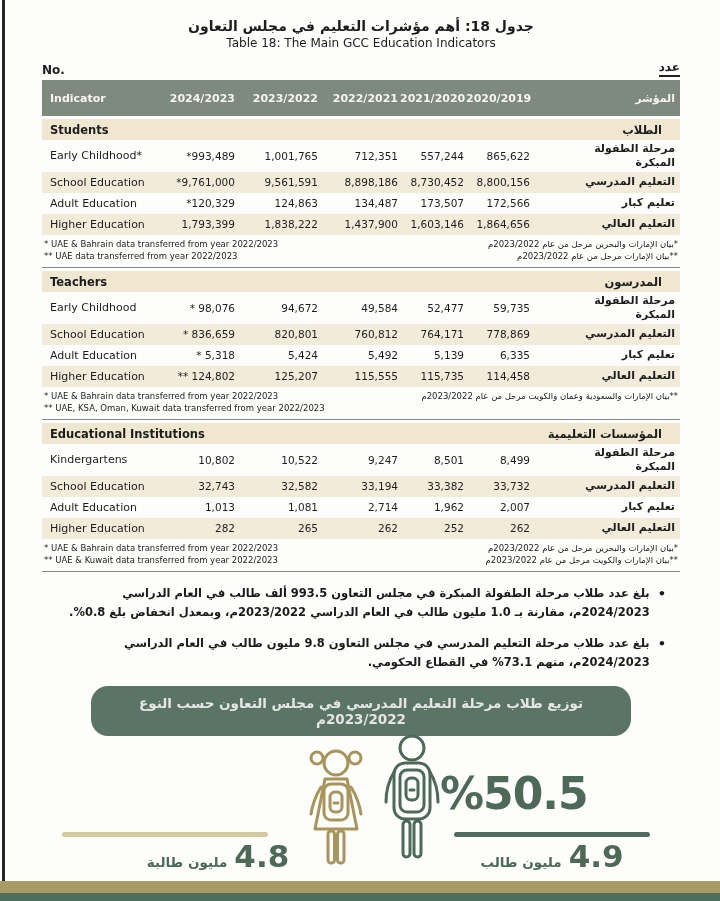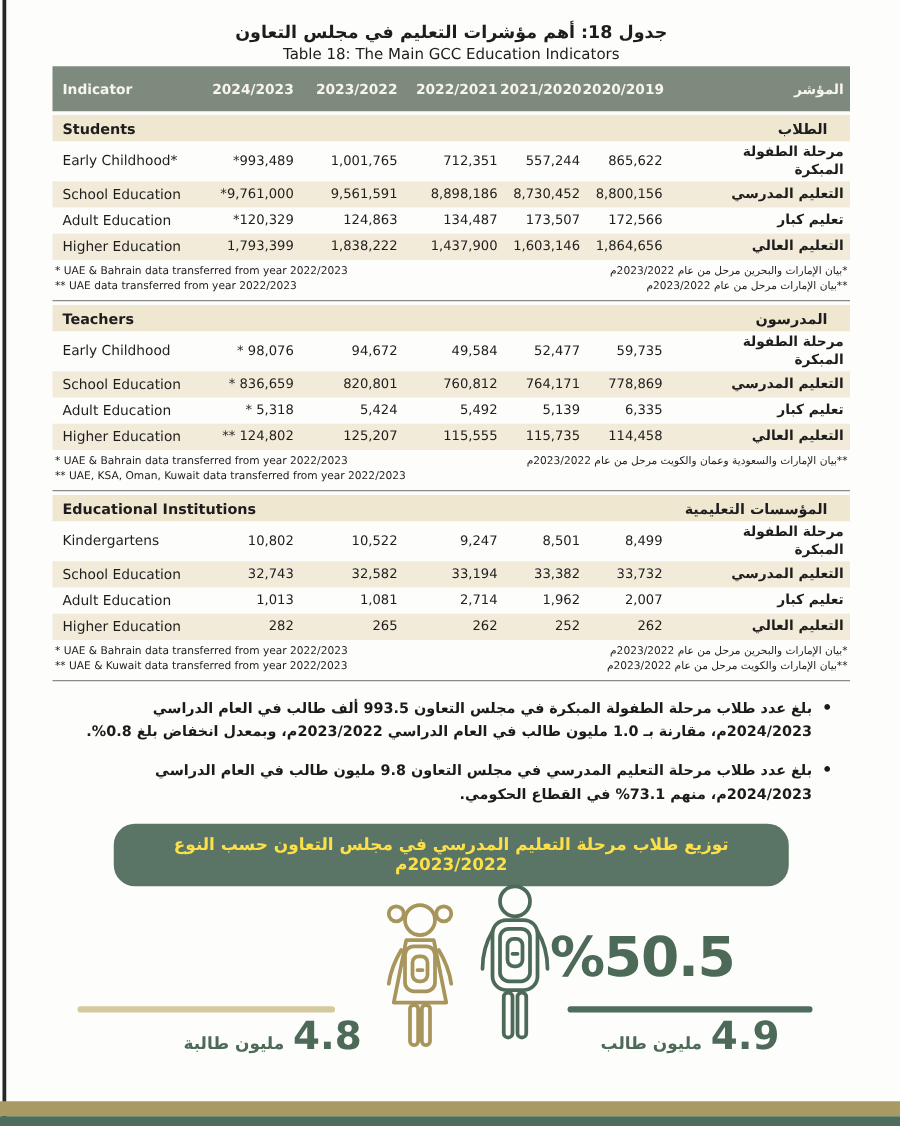--- a/index.html
+++ b/index.html
@@ -38,21 +38,21 @@
   .fn-en { font-size:8.5px; color:#222; line-height:1.5; }
   .fn-ar { font-size:8.5px; color:#222; text-align:right; direction:rtl; max-width:300px; line-height:1.45; }
 
   
   .bullets { direction:rtl; margin-top:12px; padding-right:14px; }
   .bullet { display:flex; gap:8px; font-size:11.5px; font-weight:bold; line-height:1.65;
     margin-bottom:12px; color:#1b1b1b; }
   .bullet .dot { font-size:13px; line-height:1.5; }
 
   
-  .banner { margin:14px auto 0 auto; width:540px; background:var(--banner-bg); color:#fde047;
+  .banner { margin:14px auto 0 auto; width:540px; background:var(--banner-bg); color:#e5e5e5;
     border-radius:17px; text-align:center; font-size:13.5px; font-weight:bold;
     padding:9px 14px; direction:rtl; }
 
   
   .info { position:relative; height:168px; margin-top:4px; }
   .pct { position:absolute; font-weight:bold; font-size:44px; letter-spacing:-1px; }
   .pct-female { left:52px; top:32px; color:var(--gold); }
   .pct-male { left:398px; top:28px; color:var(--green); }
   .bar { position:absolute; height:5px; border-radius:3px; top:92px; }
   .bar-female { left:20px; width:206px; background:var(--gold-light); }
@@ -76,20 +76,24 @@
 
 <div class="scan-edge"></div>
 
 <div class="content">
 
   <div class="titles">
     <div class="title-ar">جدول 18: أهم مؤشرات التعليم  في مجلس التعاون</div>
     <div class="title-en">Table 18: The Main GCC Education Indicators</div>
   </div>
 
+  <div class="no-row">
+    <span class="no-label">No.</span>
+    <span class="count-ar">عدد</span>
+  </div>
 
   <div>
     <div class="row thead">
       <div class="cell en">Indicator</div>
       <div class="cell num">2024/2023</div>
       <div class="cell num">2023/2022</div>
       <div class="cell num">2022/2021</div>
       <div class="cell num">2021/2020</div>
       <div class="cell num">2020/2019</div>
       <div class="cell ar">المؤشر</div>

